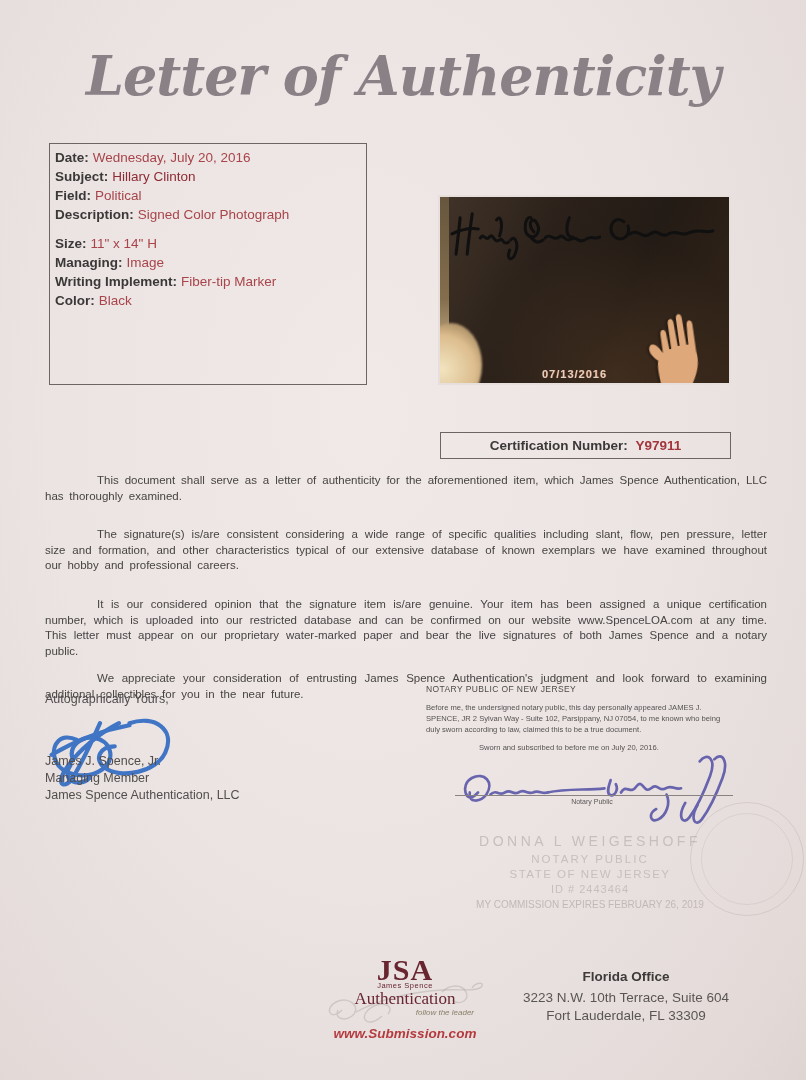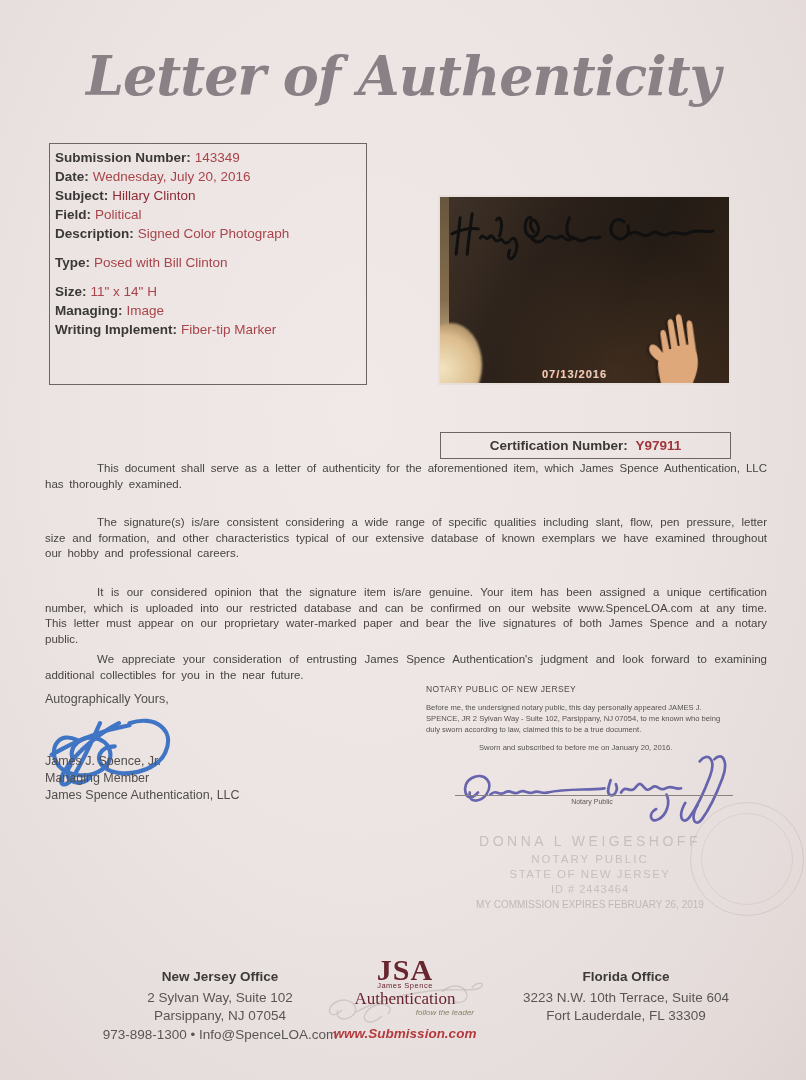--- a/index.html
+++ b/index.html
@@ -58,21 +58,21 @@
   
   .cert-box{
     position:absolute; left:440px; top:432px; width:289px; height:25px;
     border:1px solid #6d6563; text-align:center; line-height:25px; font-size:13.5px;
   }
   .cert-box .ilabel{margin-right:4px;}
   .cert-box .ival{font-weight:bold; color:#a3353c; margin-left:0;}
   
   .body-text{position:absolute; left:45px; top:461px; width:722px; color:#474443;}
   .body-text p{
-    margin:0 0 23px 0; font-size:11.5px; line-height:15.6px;
+    margin:12px 0 23px 0; font-size:11.5px; line-height:15.6px;
     text-align:justify; word-spacing:2.6px; text-indent:52px;
   }
   .body-text p.tight{margin-bottom:5px;}
   .body-text p:last-child{margin-bottom:0;}
   
   .closing{position:absolute; left:45px; top:692px; width:330px; height:110px; font-size:12.5px; color:#514d4c;}
   .closing .salutation{position:absolute; top:0; left:0;}
   .sig-spence{position:absolute; left:-10px; top:8px; width:170px; height:100px;}
   .closing .c-name{position:absolute; top:62px; left:0;}
   .closing .c-title{position:absolute; top:79px; left:0;}
@@ -109,29 +109,28 @@
   .logo .l-web{margin-top:9px; font-size:13.5px; font-style:italic; font-weight:bold; color:#b53a3e; position:relative;}
 </style>
 </head>
 <body>
 
 <div class="paper">
 
   <div class="title">Letter of Authenticity</div>
 
   <div class="info-box">
-    <div class="irow"><span class="ilabel">Submission Number:</span><span class="ival">143349</span></div>
     <div class="irow"><span class="ilabel">Date:</span><span class="ival">Wednesday, July 20, 2016</span></div>
     <div class="irow"><span class="ilabel">Subject:</span><span class="ival strong">Hillary Clinton</span></div>
     <div class="irow"><span class="ilabel">Field:</span><span class="ival">Political</span></div>
     <div class="irow"><span class="ilabel">Description:</span><span class="ival">Signed Color Photograph</span></div>
-    <div class="irow gap"><span class="ilabel">Type:</span><span class="ival">Posed with Bill Clinton</span></div>
     <div class="irow gap"><span class="ilabel">Size:</span><span class="ival">11" x 14" H</span></div>
     <div class="irow"><span class="ilabel">Managing:</span><span class="ival">Image</span></div>
     <div class="irow"><span class="ilabel">Writing Implement:</span><span class="ival">Fiber-tip Marker</span></div>
+    <div class="irow"><span class="ilabel">Color:</span><span class="ival">Black</span></div>
   </div>
 
   <div class="photo">
     <div class="photo-leftband"></div>
     <div class="hair"></div>
     <svg class="hand" viewBox="0 0 76 76">
       <path fill="#dfa87b" d="M16 76 C15 64 14 56 16 48 C11 44 7 38 9 33 C11 29 16 31 19 36 L22 41 L22 22 C22 16 28 16 28 22 L29 38 L31 38 L31 12 C31 6 37 6 37 12 L38 36 L40 36 L40 8 C40 2 46 2 46 8 L47 36 L49 36 L50 16 C50 10 56 10 56 16 L56 44 C58 56 54 66 48 76 Z"></path>
     </svg>
     <svg class="sig-hillary" viewBox="0 0 265 70" fill="none" stroke="#101010" stroke-width="3" stroke-linecap="round">
       <path d="M10 14 C9 26 7 40 6 50"></path>
@@ -173,21 +172,21 @@
       <path d="M28 62 C18 76 36 84 46 74"></path>
     </svg>
     <div class="c-name">James J. Spence, Jr.</div>
     <div class="c-title">Managing Member</div>
     <div class="c-company">James Spence Authentication, LLC</div>
   </div>
 
   <div class="notary">
     <div class="n-heading">NOTARY PUBLIC OF NEW JERSEY</div>
     <div class="n-body">Before me, the undersigned notary public, this day personally appeared JAMES J. SPENCE, JR 2 Sylvan Way - Suite 102, Parsippany, NJ 07054, to me known who being duly sworn according to law, claimed this to be a true document.</div>
-    <div class="n-sworn">Sworn and subscribed to before me on January 20, 2016.</div>
+    <div class="n-sworn">Sworn and subscribed to before me on July 20, 2016.</div>
   </div>
 
   <div class="notary-sig">
     <svg class="sig-notary" viewBox="0 0 280 85" fill="none" stroke="#5a57a8" stroke-width="2.6" stroke-linecap="round" opacity="0.9">
       <path d="M30 42 C18 56 12 34 24 28 C36 22 46 32 38 44 C32 52 20 52 22 42"></path>
       <path d="M42 44 C48 38 50 46 56 42 C62 38 63 45 69 42 C75 38 77 44 83 42 C89 39 91 44 97 42"></path>
       <path d="M97 42 C115 38 135 40 152 38"></path>
       <path d="M158 30 C156 36 154 42 157 44 C161 47 166 40 163 34"></path>
       <path d="M168 42 C173 33 177 45 183 36 C189 28 190 44 197 38 C203 32 205 42 211 38 C217 34 220 40 226 38"></path>
       <path d="M212 44 C216 52 212 64 204 68 C196 72 194 62 202 58"></path>
@@ -200,26 +199,20 @@
 
   <div class="stamp">
     <div class="s1">DONNA  L  WEIGESHOFF</div>
     <div class="s2">NOTARY PUBLIC</div>
     <div class="s3">STATE OF NEW JERSEY</div>
     <div class="s4">ID # 2443464</div>
     <div class="s5">MY COMMISSION EXPIRES FEBRUARY 26, 2019</div>
   </div>
   <div class="seal"></div>
 
-  <div class="office office-nj">
-    <div class="o-title">New Jersey Office</div>
-    <div>2 Sylvan Way, Suite 102</div>
-    <div>Parsippany, NJ 07054</div>
-    <div>973-898-1300 •  Info@SpenceLOA.com</div>
-  </div>
 
   <div class="logo">
     <svg class="flourish" viewBox="0 0 166 56" fill="none" stroke="rgba(120,110,105,.45)" stroke-width="1.4">
       <path d="M20 40 C8 52 2 38 14 32 C28 25 40 38 30 46 C22 52 12 48 16 40"></path>
       <path d="M34 42 C60 28 90 22 120 20 C140 19 156 22 160 16 C162 12 154 12 150 18"></path>
       <path d="M60 46 C48 58 36 50 46 40 C56 30 74 34 66 44"></path>
       <path d="M120 22 C128 14 140 14 144 22 C148 30 138 36 130 30"></path>
     </svg>
     <div class="l-jsa">JSA</div>
     <div class="l-js">James Spence</div>

